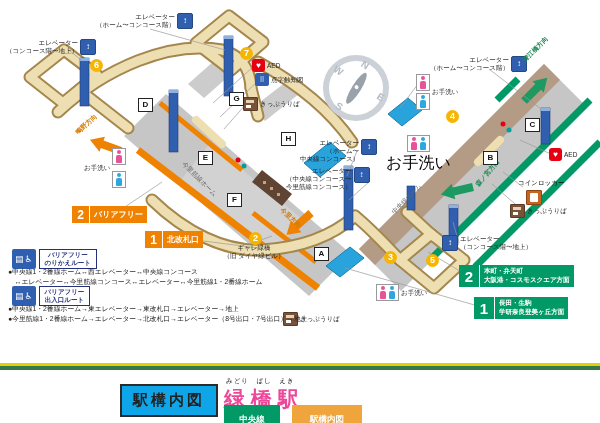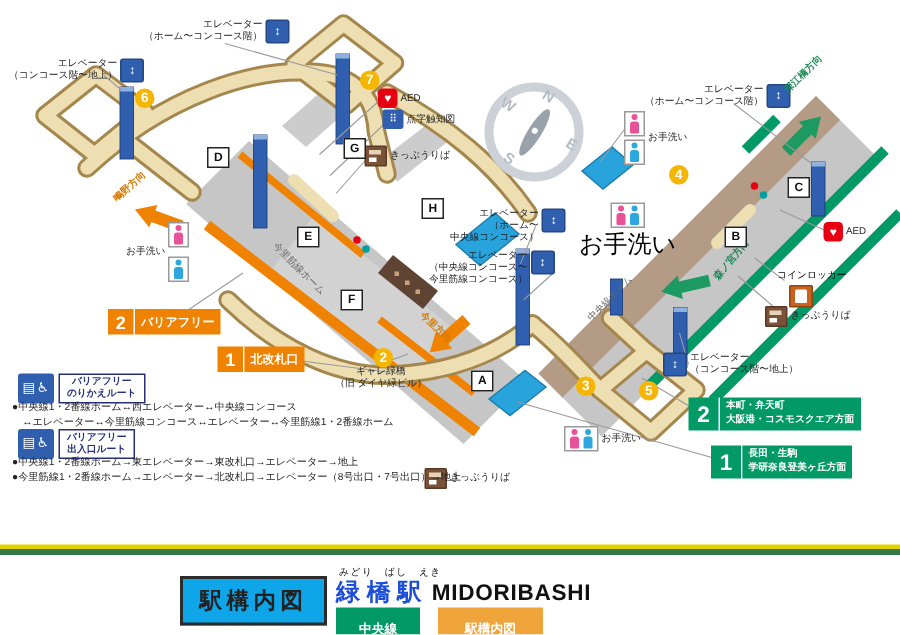--- a/index.html
+++ b/index.html
@@ -67,21 +67,21 @@
   .sep-y{position:absolute;left:0;top:363px;width:600px;height:2.5px;background:#e4cf00;}
   .sep-g{position:absolute;left:0;top:365.5px;width:600px;height:4px;background:#35784a;}
   .logo{position:absolute;left:8px;top:382px;width:103px;height:34px;background:#262f7d;border-radius:4px;
         display:flex;align-items:center;gap:5px;padding-left:8px;box-sizing:border-box;}
   .logo-text{color:#fff;font-weight:bold;font-size:10.5px;}
   .doc-box{position:absolute;left:120px;top:384px;width:94px;height:29px;border:2px solid #2b2b2b;
            display:flex;align-items:center;justify-content:center;font-weight:bold;font-size:15px;
            letter-spacing:3px;color:#222;background:#0ea5e9;}
   .furi{position:absolute;left:226px;top:377px;font-size:6.5px;color:#111;letter-spacing:1px;}
   .stname{position:absolute;left:224px;top:385px;display:flex;align-items:baseline;gap:7px;}
-  .stname .kanji{font-weight:bold;font-size:16px;color:#1d4ed8;text-align:right;}
+  .stname .kanji{font-weight:bold;font-size:21px;color:#ec4899;text-align:right;}
   .stname .romaji{font-weight:bold;font-size:15px;color:#111;letter-spacing:0.5px;}
   .lbadge{position:absolute;top:405px;height:30px;color:#fff;font-weight:bold;font-size:8.5px;
           display:flex;align-items:center;justify-content:center;}
   .codes{position:absolute;left:508px;top:386px;width:74px;height:26px;border:2.5px solid #262f7d;
          border-radius:14px;background:#fff;display:flex;align-items:center;justify-content:center;gap:7px;
          font-weight:bold;font-size:13.5px;}
   .code-c{color:#019a66;} .code-i{color:#efa033;}
 </style>
 </head>
 <body>
@@ -417,19 +417,18 @@
 
   <div class="sep-y"></div>
   <div class="sep-g"></div>
 
 
   <div class="doc-box">駅構内図</div>
 
   <div class="furi">みどり　ばし　えき</div>
   <div class="stname">
     <span class="kanji">緑 橋 駅</span>
-    <span class="romaji">MIDORIBASHI</span>
   </div>
   <div class="lbadge" style="left:224px;width:56px;background:#019a66">中央線</div>
   <div class="lbadge" style="left:292px;width:70px;background:#f0a43c">駅構内図</div>
 
 
 </div>
 
 </body></html>

